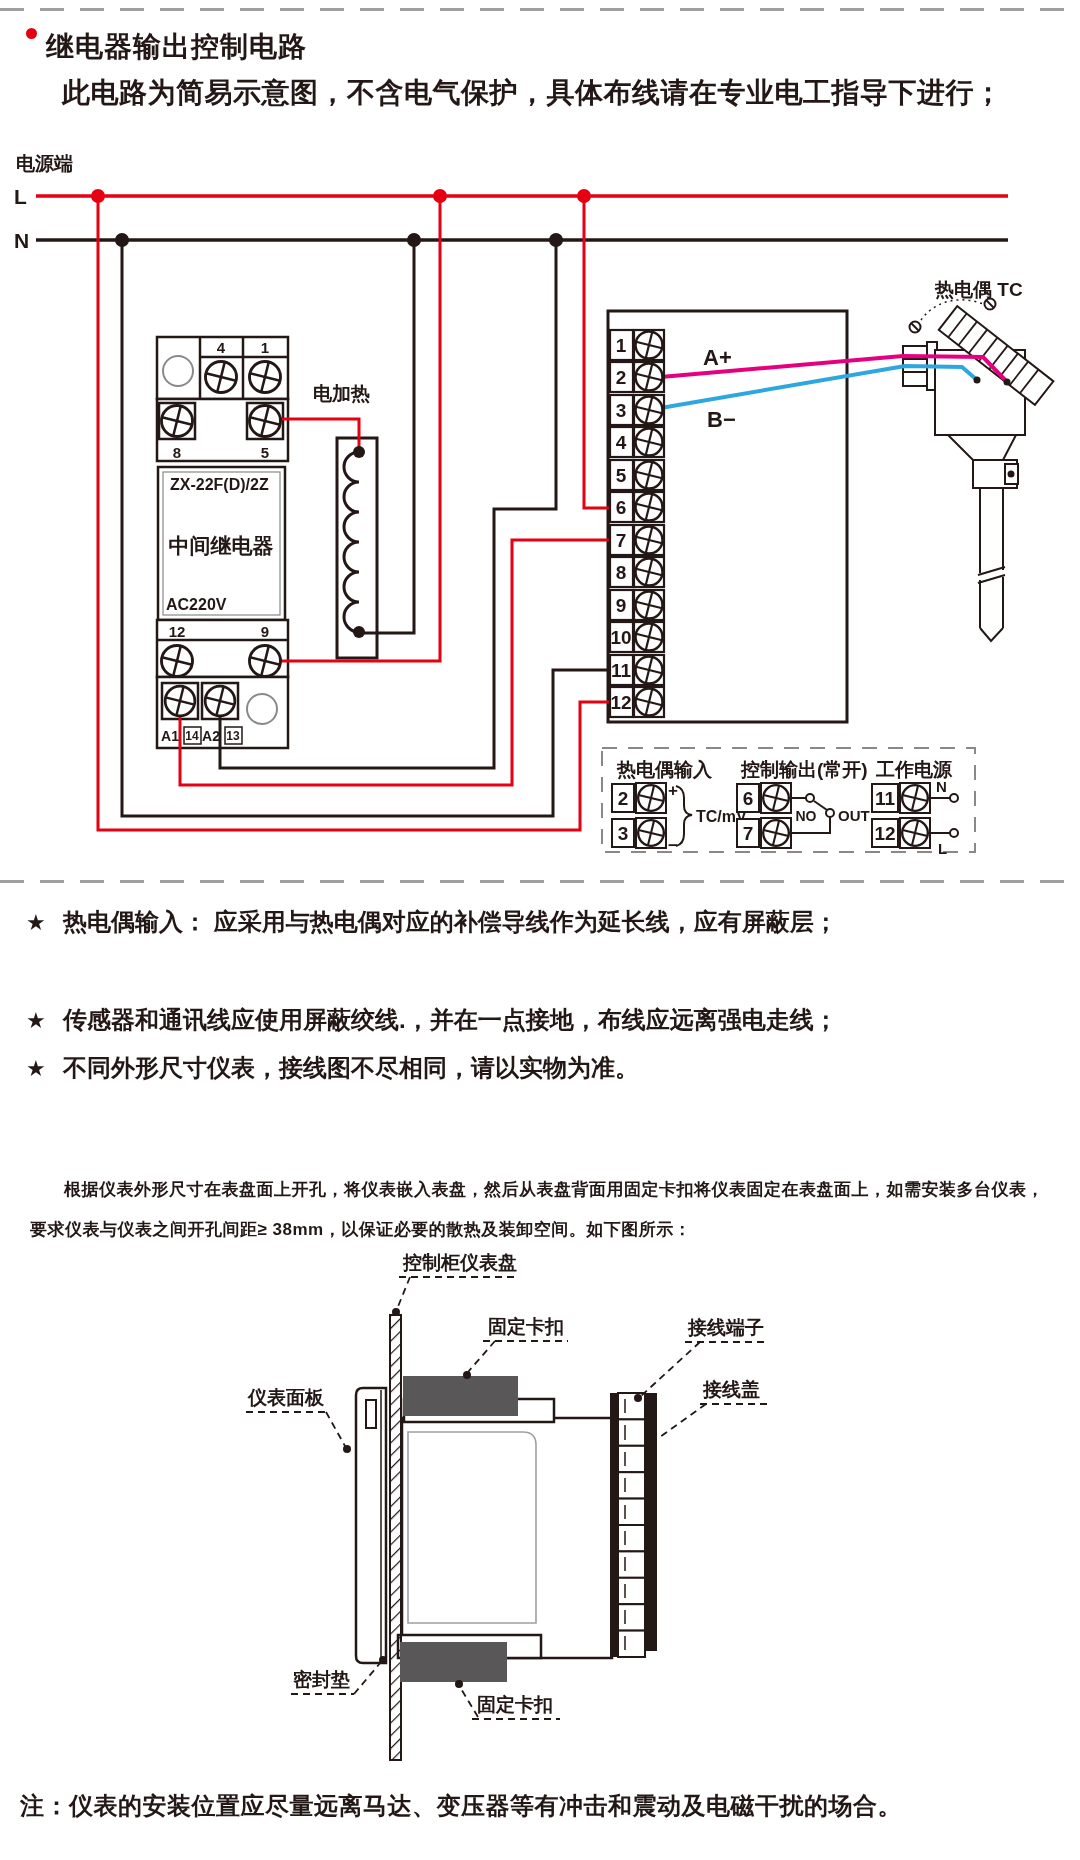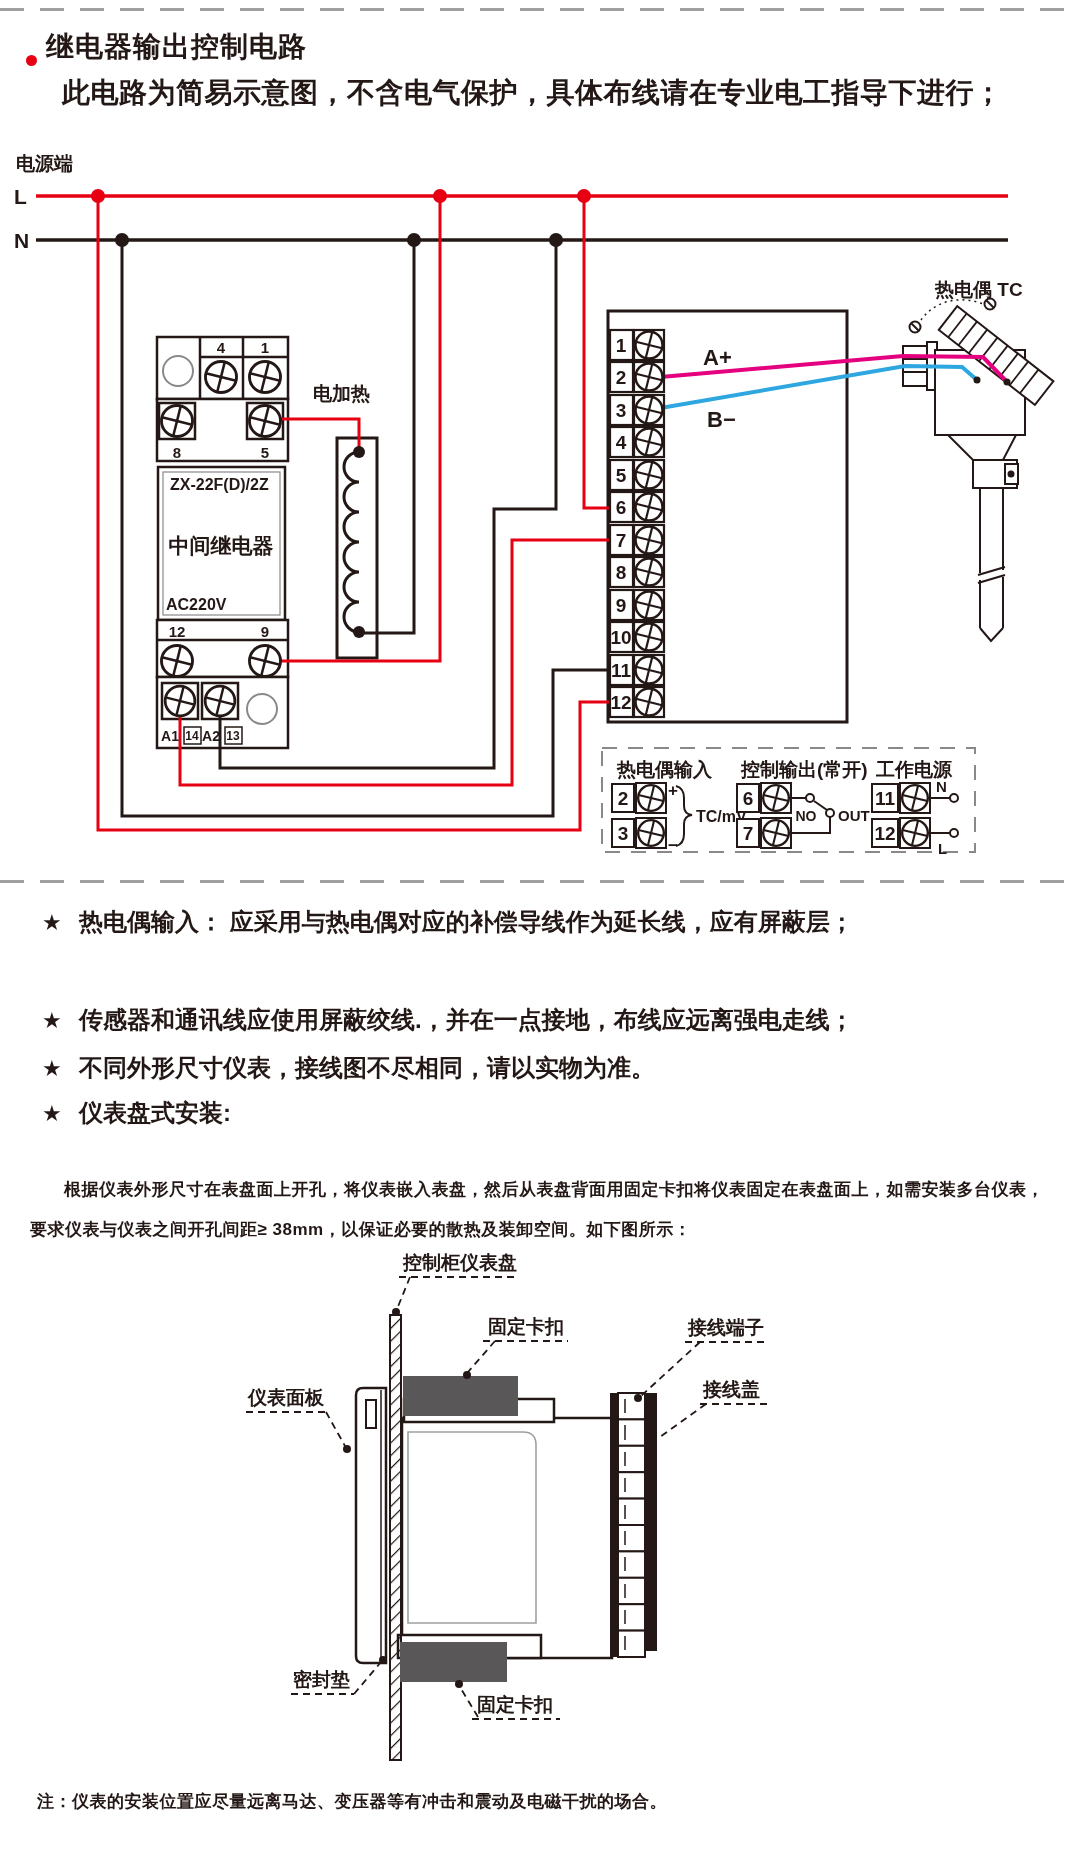--- a/index.html
+++ b/index.html
@@ -1,28 +1,28 @@
 <!DOCTYPE html>
 <html><head>
 <meta charset="utf-8">
 <style>
   html,body{margin:0;padding:0;background:#ffffff;}
   #page{position:relative;width:1080px;height:1860px;background:#ffffff;overflow:hidden;
         font-family:"Liberation Sans","DejaVu Sans",sans-serif;color:#231815;}
   .dashsep{position:absolute;left:0;width:1080px;height:3px;
         background:repeating-linear-gradient(90deg,#9fa0a0 0 24px,transparent 24px 40px);}
-  .titlerow{position:absolute;left:26px;top:28px;display:flex;align-items:flex-end;}
+  .titlerow{position:absolute;left:26px;top:28px;display:flex;align-items:flex-start;}
   .bullet{width:11px;height:11px;border-radius:50%;background:#e60012;margin-right:9px;flex:0 0 auto;}
   .title{font-size:28px;font-weight:700;letter-spacing:1px;}
   .subtitle{position:absolute;left:62px;top:74px;font-size:28px;font-weight:600;letter-spacing:0.5px;}
-  .note{position:absolute;left:42px;width:1010px;font-size:24px;font-weight:600;line-height:30px;white-space:nowrap;}
+  .note{position:absolute;left:26px;width:1010px;font-size:24px;font-weight:600;line-height:30px;white-space:nowrap;}
   .note .star{display:inline-block;width:37px;font-size:22px;}
   .para{position:absolute;left:30px;top:1170px;width:1016px;font-size:17px;font-weight:600;
         line-height:40px;text-indent:2em;letter-spacing:0.5px;}
-  .bottomnote{position:absolute;left:37px;top:1790px;font-size:17px;font-weight:600;letter-spacing:0.5px;}
+  .bottomnote{position:absolute;left:20px;top:1790px;font-size:24px;font-weight:600;letter-spacing:0.5px;}
   svg{position:absolute;left:0;}
   svg text{font-family:"Liberation Sans","DejaVu Sans",sans-serif;fill:#231815;}
   .lbl{font-size:19px;font-weight:600;}
   .num{font-size:19px;font-weight:700;}
   .small{font-size:15px;font-weight:600;}
 </style>
 </head>
 <body>
 
 <div id="page">
@@ -399,18 +399,17 @@
     <span class="bullet"></span>
     <span class="title">继电器输出控制电路</span>
   </div>
   <div class="subtitle">此电路为简易示意图，不含电气保护，具体布线请在专业电工指导下进行；</div>
 
   <div class="dashsep" style="top:880px"></div>
 
   <div class="note" style="top:907px"><span class="star">★</span><span>热电偶输入： 应采用与热电偶对应的补偿导线作为延长线，应有屏蔽层；</span></div>
   <div class="note" style="top:1005px"><span class="star">★</span><span>传感器和通讯线应使用屏蔽绞线.，并在一点接地，布线应远离强电走线；</span></div>
   <div class="note" style="top:1053px"><span class="star">★</span><span>不同外形尺寸仪表，接线图不尽相同，请以实物为准。</span></div>
-  <div class="note" style="top:1098px"><span class="star">★</span><span>仪表盘式安装:</span></div>
 
   <div class="para">根据仪表外形尺寸在表盘面上开孔，将仪表嵌入表盘，然后从表盘背面用固定卡扣将仪表固定在表盘面上，如需安装多台仪表，要求仪表与仪表之间开孔间距≥ 38mm，以保证必要的散热及装卸空间。如下图所示：</div>
 
   <div class="bottomnote">注：仪表的安装位置应尽量远离马达、变压器等有冲击和震动及电磁干扰的场合。</div>
 </div>
 
 </body></html>

